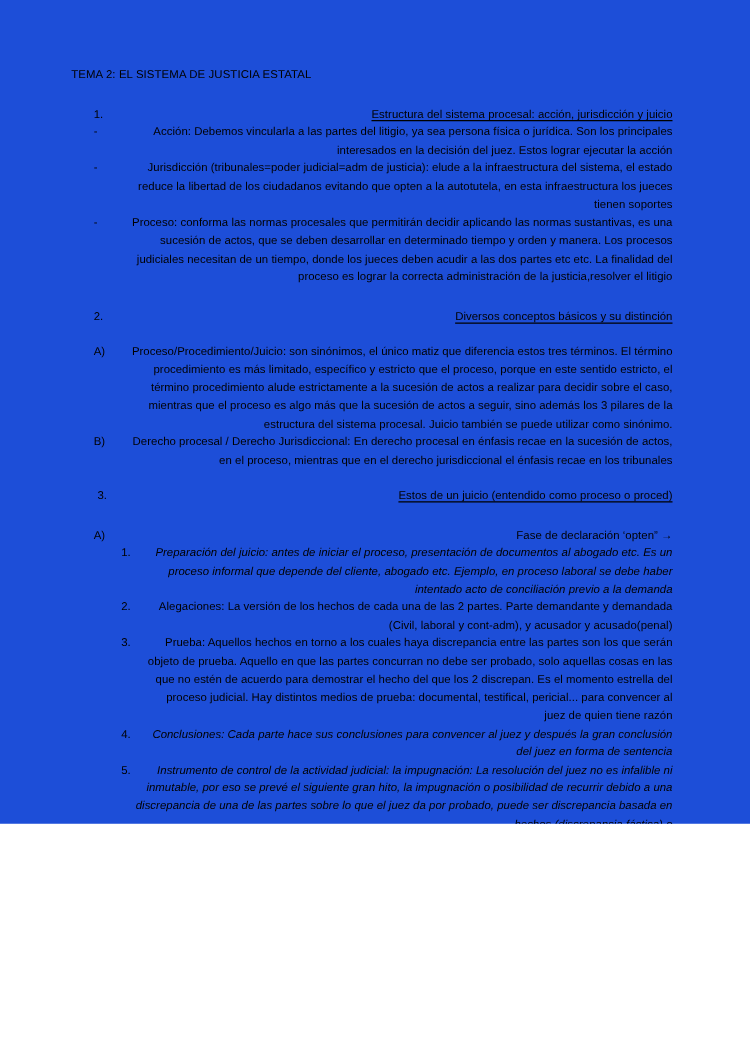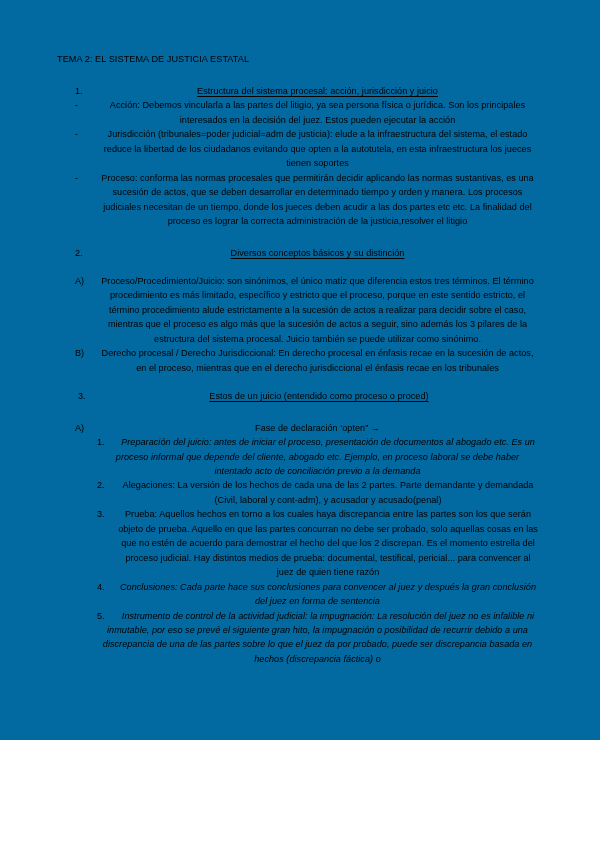--- a/index.html
+++ b/index.html
@@ -12,42 +12,42 @@
     width: 600px;
     height: 848px;
     font-family: "Liberation Sans", sans-serif;
     color: #000000;
     -webkit-font-smoothing: antialiased;
   }
 
   .page {
     position: relative;
     width: 600px;
-    height: 740px;
+    height: 659px;
     box-sizing: border-box;
     padding: 52px 62px 0 57px;
-    background: #0369a1;
+    background: #1d4ed8;
     overflow: hidden;
   }
 
   
   .doc-title {
     font-size: 9.1px;
     line-height: 15px;
     letter-spacing: 0.01em;
     margin: 0 0 17px 0;
     white-space: pre;
   }
 
   .para {
     font-size: 9.1px;
     line-height: 14.45px;
     letter-spacing: 0.004em;
     margin: 0;
-    text-align: center;
+    text-align: right;
   }
 
   
   .row {
     display: flex;
     align-items: flex-start;
   }
   .marker {
     flex: 0 0 auto;
     font-size: 9.1px;
@@ -108,21 +108,21 @@
 
   <div class="doc-title">TEMA 2: EL SISTEMA DE JUSTICIA ESTATAL</div>
 
   <div class="row sec">
     <span class="marker">1.</span>
     <span class="para sec-head body-text">Estructura del sistema procesal: acción, jurisdicción y juicio</span>
   </div>
 
   <div class="row dash">
     <span class="marker">-</span>
-    <span class="para body-text">Acción: Debemos vincularla a las partes del litigio, ya sea persona física o jurídica. Son los principales interesados en la decisión del juez. Estos pueden ejecutar la acción</span>
+    <span class="para body-text">Acción: Debemos vincularla a las partes del litigio, ya sea persona física o jurídica. Son los principales interesados en la decisión del juez. Estos lograr ejecutar la acción</span>
   </div>
 
   <div class="row dash">
     <span class="marker">-</span>
     <span class="para body-text">Jurisdicción (tribunales=poder judicial=adm de justicia): elude a la infraestructura del sistema, el estado reduce la libertad de los ciudadanos evitando que opten a la autotutela, en esta infraestructura los jueces tienen soportes</span>
   </div>
 
   <div class="row dash">
     <span class="marker">-</span>
     <span class="para body-text">Proceso: conforma las normas procesales que permitirán decidir aplicando las normas sustantivas, es una sucesión de actos, que se deben desarrollar en determinado tiempo y orden y manera. Los procesos judiciales necesitan de un tiempo, donde los jueces deben acudir a las dos partes etc etc. La finalidad del proceso es lograr la correcta administración de la justicia,resolver el litigio</span>

